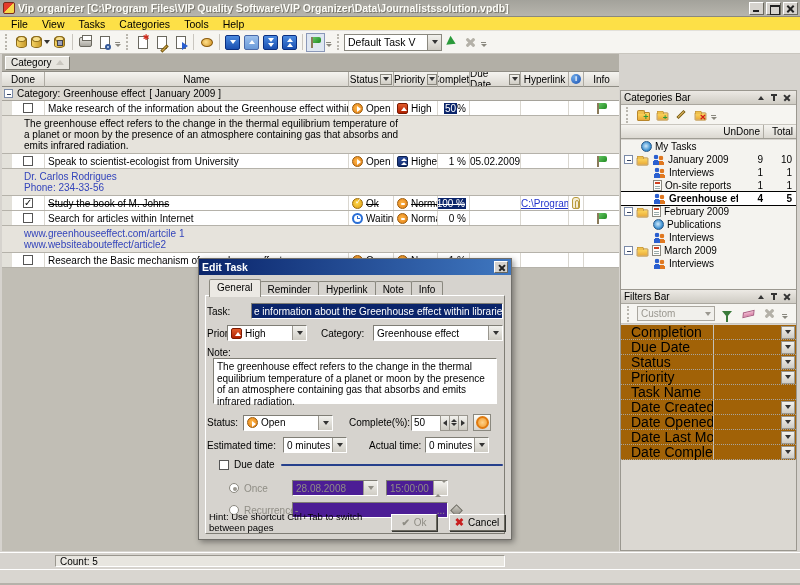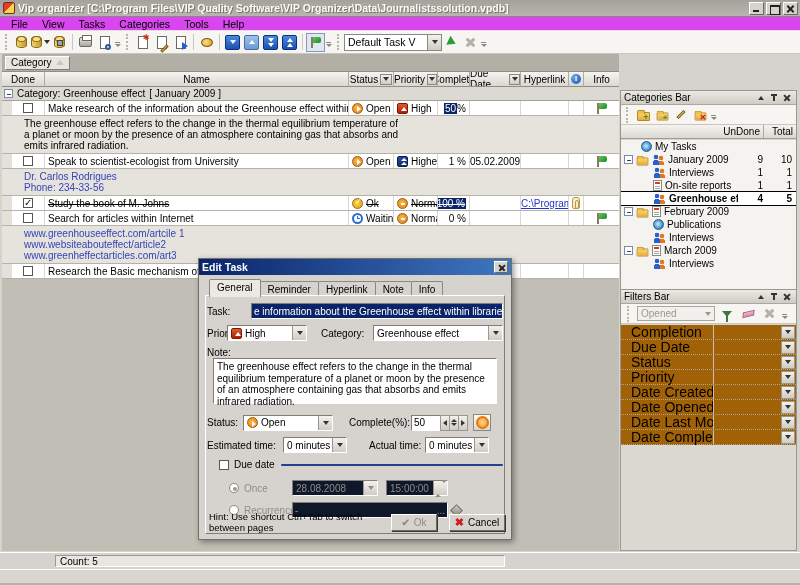--- a/index.html
+++ b/index.html
@@ -13,21 +13,21 @@
   .app-ico { width:12px; height:12px; margin:0 3px 0 1px;
     background:linear-gradient(135deg,#e43c2c 50%,#f7d84a 50%); border:1px solid #7a2a1a; border-radius:2px; }
   .title-text { color:#fdfdf8; font-weight:bold; font-size:10.5px; text-shadow:1px 1px 0 #77756c; white-space:nowrap; overflow:hidden; flex:1; }
   .winbtns { display:flex; gap:2px; }
   .winbtn { width:15px; height:13px; background:#d6d3ce; border:1px solid; border-color:#fff #6a685f #6a685f #fff; position:relative; }
   .winbtn.min::after { content:""; position:absolute; left:3px; bottom:2px; width:6px; height:2px; background:#222; }
   .winbtn.max::after { content:""; position:absolute; left:3px; top:2px; width:8px; height:7px; border:1px solid #222; border-top-width:2px; }
   .winbtn.cls::before, .winbtn.cls::after { content:""; position:absolute; left:2px; top:5px; width:9px; height:2px; background:#222; transform:rotate(45deg); }
   .winbtn.cls::after { transform:rotate(-45deg); }
 
-  .menubar { position:absolute; top:17px; left:0; right:0; height:14px; background:#d946ef; display:flex; align-items:center; border-bottom:1px solid #e2e0da; padding-left:4px; }
+  .menubar { position:absolute; top:17px; left:0; right:0; height:14px; background:#fde047; display:flex; align-items:center; border-bottom:1px solid #e2e0da; padding-left:4px; }
   .menu-item { padding:0 7px; font-size:10.5px; line-height:14px; cursor:default; }
 
   .toolbar { position:absolute; top:31px; left:0; right:0; height:23px; background:#f6f5f1; border-bottom:1px solid #c9c6bf; display:flex; align-items:center; padding-left:2px; }
   .tb-grip { width:4px; height:16px; margin:0 3px; border-left:2px dotted #b9b6ae; }
   .tb-btn { width:19px; height:19px; display:flex; align-items:center; justify-content:center; position:relative; }
   .tb-sep { width:1px; height:16px; background:#c9c6bf; margin:0 3px; }
   .ovf { width:7px; height:16px; display:flex; flex-direction:column; align-items:center; justify-content:flex-end; margin-right:2px; }
   .ovf::before { content:""; width:5px; height:1px; background:#8a887f; margin-bottom:1px; }
   .ovf::after { content:""; width:0; height:0; border-left:3px solid transparent; border-right:3px solid transparent; border-top:3px solid #8a887f; margin-bottom:3px; }
 
@@ -195,21 +195,21 @@
   .sb.ud { flex-direction:column; gap:1px; }
   .sb .tri-u { width:0;height:0;border-left:3px solid transparent;border-right:3px solid transparent;border-bottom:3px solid #333; }
   .sb .tri-d { width:0;height:0;border-left:3px solid transparent;border-right:3px solid transparent;border-top:3px solid #333; }
   .okring { width:18px; height:17px; background:linear-gradient(#fdfdf8,#d9d6cf); border:1px solid #8a887f; display:flex; align-items:center; justify-content:center; margin-left:5px; }
   .okring::after { content:""; width:9px; height:9px; border-radius:50%; border:2px solid #e07a10; background:radial-gradient(#ffd28a,#f09a2a); }
   .dcheck { width:10px; height:10px; background:#fff; border:1px solid #555; }
   .navy-line { flex:1; height:2px; background:#26408c; margin-left:6px; border-radius:2px; }
   .dradio { width:10px; height:10px; border-radius:50%; border:1px solid #8a887f; background:#fff; position:relative; }
   .dradio.on::after { content:""; position:absolute; left:2.5px; top:2.5px; width:4px; height:4px; border-radius:50%; background:#9a978f; }
   .dis { color:#8f8d85; }
-  .dfield.dis, .dcombo.dis { background:#0f172a; color:#8f8d85; }
+  .dfield.dis, .dcombo.dis { background:#4c1d95; color:#8f8d85; }
   .diamond { width:9px; height:9px; background:linear-gradient(135deg,#cfccc4,#8a887f); transform:rotate(45deg); border:1px solid #6a685f; margin-left:4px; }
   .dbutton { position:absolute; height:17px; background:#d6d3ce; border:1px solid; border-color:#fff #6a685f #6a685f #fff; box-shadow:1px 1px 0 #3a3a36; font-size:10px; display:flex; align-items:center; justify-content:center; gap:4px; }
   .chk-gray { color:#8f8d85; font-size:10px; font-weight:bold; }
   .x-red { color:#c81e1e; font-size:11px; font-weight:bold; }
   .hint { position:absolute; left:10px; bottom:6px; width:180px; font-size:9.5px; line-height:11px; }
 </style>
 </head>
 <body>
 
 <div class="titlebar">
@@ -493,21 +493,20 @@
     <span class="cell c-link"></span>
     <span class="cell c-att"></span>
     <span class="cell c-info" style="justify-content:center;border-right:none">
         <span class="flag"></span>
       </span>
   </div>
 
   <div class="noterow blue">
     <div>www.greenhouseeffect.com/artcile 1</div>
     <div>www.websiteabouteffect/article2</div>
-    <div>www.greenheffectarticles.com/art3</div>
   </div>
 
   <div class="grow task">
     <span class="cell ind"></span>
     <span class="cell" style="width:33px">
         <span class="cb"></span>
       </span>
     <span class="cell c-name namecell">
         <span>Research the Basic mechanism of greenhouse effect</span>
       </span>
@@ -657,21 +656,21 @@
       <span class="cap-btn">
           <span class="cap-pin"></span>
         </span>
       <span class="cap-btn">
           <span class="cap-x"></span>
         </span>
     </div>
     <div class="fil-toolbar">
       <span class="tb-grip"></span>
       <span class="fil-combo">
-        <span class="val">Opened</span>
+        <span class="val">Custom</span>
         <span class="cbtn" style="width:12px;display:flex;align-items:center;justify-content:center">
             <span class="arr-dn" style="border-top-color:#9a978f"></span>
           </span>
       </span>
       <span class="pt-btn">
           <span class="funnel"></span>
         </span>
       <span class="pt-btn">
           <span class="eraser"></span>
         </span>
@@ -701,20 +700,24 @@
         <span class="fbtn">
             <span class="arr-dn"></span>
           </span>
       </div>
       <div class="frow">
         <span class="flbl">Priority</span>
           <span class="fval"></span>
         <span class="fbtn">
             <span class="arr-dn"></span>
           </span>
+      </div>
+      <div class="frow">
+        <span class="flbl">Task Name</span>
+          <span class="fval"></span>
       </div>
       <div class="frow">
         <span class="flbl">Date Created</span>
           <span class="fval"></span>
         <span class="fbtn">
             <span class="arr-dn"></span>
           </span>
       </div>
       <div class="frow">
         <span class="flbl">Date Opened</span>

